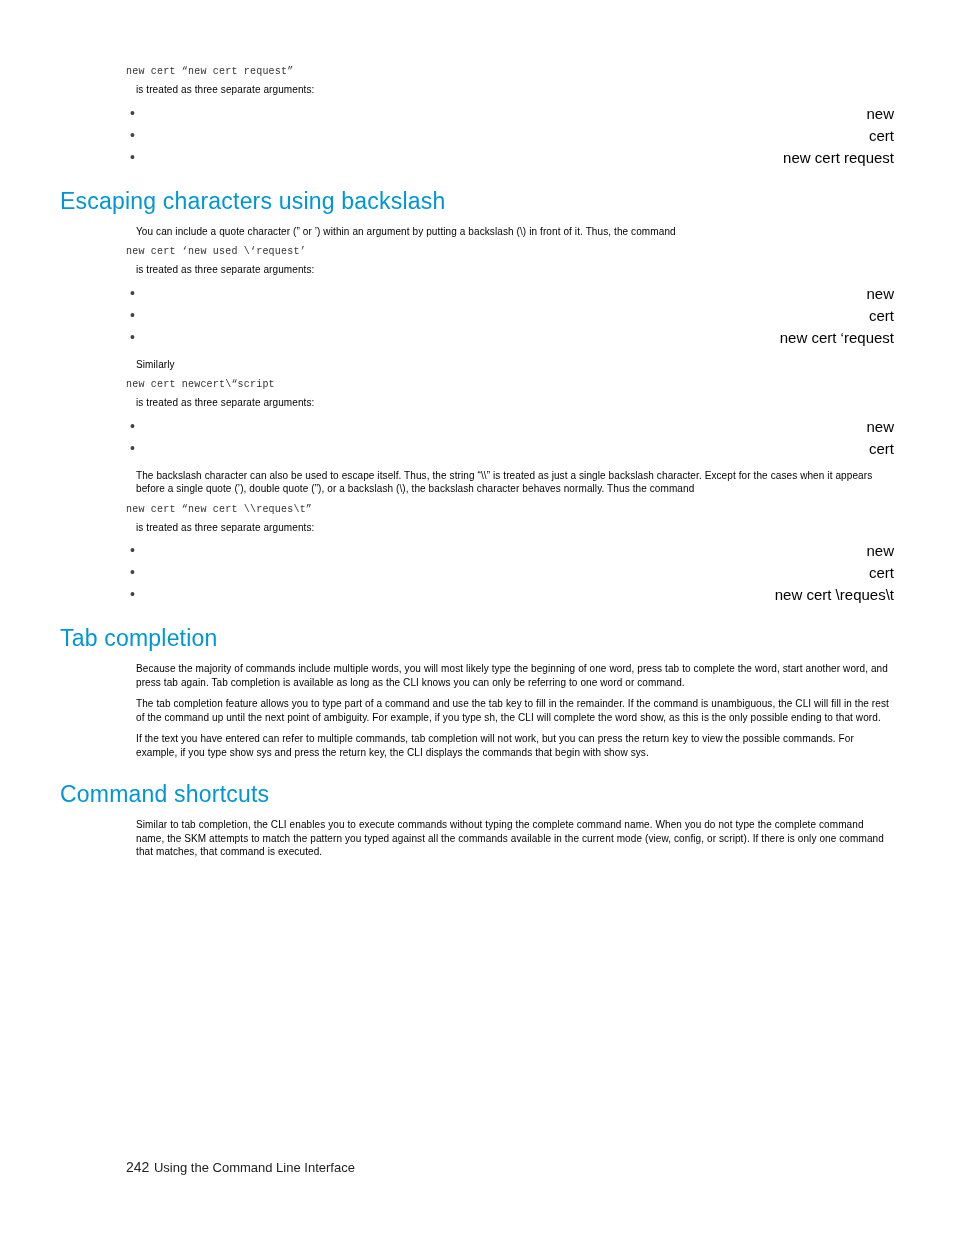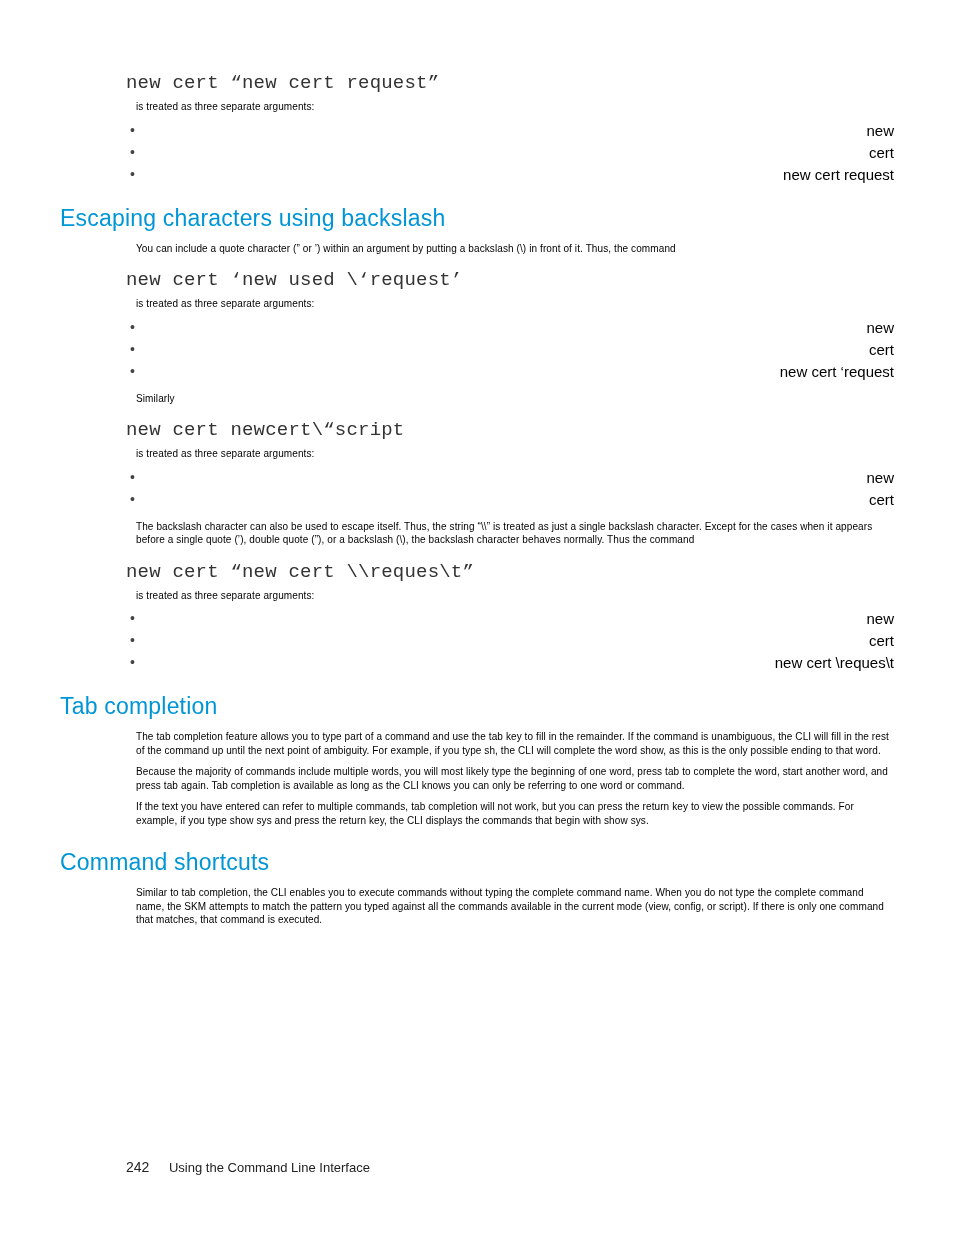--- a/index.html
+++ b/index.html
@@ -15,23 +15,23 @@
     position: relative;
     box-sizing: border-box;
     padding: 58px 60px 0 60px;
   }
   .content {
     margin-left: 66px;
     margin-right: 0px;
   }
   .mono {
     font-family: "Courier New", Courier, monospace;
-    font-size: 19px;
+    font-size: 10px;
     color: #333;
-    margin: 14px 0 6px 0;
+    margin: 8px 0 6px 0;
     letter-spacing: 0.2px;
   }
   p.body {
     font-size: 10px;
     line-height: 1.35;
     margin: 6px 0 8px 10px;
     font-weight: 400;
     letter-spacing: 0.1px;
   }
   ul.bullets {
@@ -65,21 +65,21 @@
   .footer {
     position: absolute;
     bottom: 60px;
     left: 126px;
     font-size: 13px;
     font-weight: 300;
     color: #222;
   }
   .footer .pnum {
     font-size: 14px;
-    margin-right: 16px;
+    margin-right: 1px;
   }
 </style>
 </head>
 <body>
 
 <div class="page">
   <div class="content">
 
     <div class="mono">new cert “new cert request”</div>
     <p class="body">is treated as three separate arguments:</p>
@@ -108,22 +108,22 @@
     <p class="body">The backslash character can also be used to escape itself.  Thus, the string “\\” is treated as just a single backslash character.  Except for the cases when it appears before a single quote (’), double quote (”), or a backslash (\), the backslash character behaves normally.  Thus the command</p>
     <div class="mono">new cert “new cert \\reques\t”</div>
     <p class="body">is treated as three separate arguments:</p>
     <ul class="bullets">
       <li>new</li>
       <li>cert</li>
       <li>new cert \reques\t</li>
     </ul>
 
     <h2 class="section">Tab completion</h2>
+    <p class="body">Because the majority of commands include multiple words, you will most likely type the beginning of one word, press tab to complete the word, start another word, and press tab again.  Tab completion is available as long as the CLI knows you can only be referring to one word or command.</p>
     <p class="body">The tab completion feature allows you to type part of a command and use the tab key to fill in the remainder.  If the command is unambiguous, the CLI will fill in the rest of the command up until the next point of ambiguity.  For example, if you type sh, the CLI will complete the word show, as this is the only possible ending to that word.</p>
-    <p class="body">Because the majority of commands include multiple words, you will most likely type the beginning of one word, press tab to complete the word, start another word, and press tab again.  Tab completion is available as long as the CLI knows you can only be referring to one word or command.</p>
     <p class="body">If the text you have entered can refer to multiple commands, tab completion will not work, but you can press the return key to view the possible commands.  For example, if you type show sys and press the return key, the CLI displays the commands that begin with show sys.</p>
 
     <h2 class="section">Command shortcuts</h2>
     <p class="body">Similar to tab completion, the CLI enables you to execute commands without typing the complete command name.  When you do not type the complete command name, the SKM attempts to match the pattern you typed against all the commands available in the current mode (view, config, or script).  If there is only one command that matches, that command is executed.</p>
 
   </div>
 
   <div class="footer">
     <span class="pnum">242</span>
     <span>Using the Command Line Interface</span>

